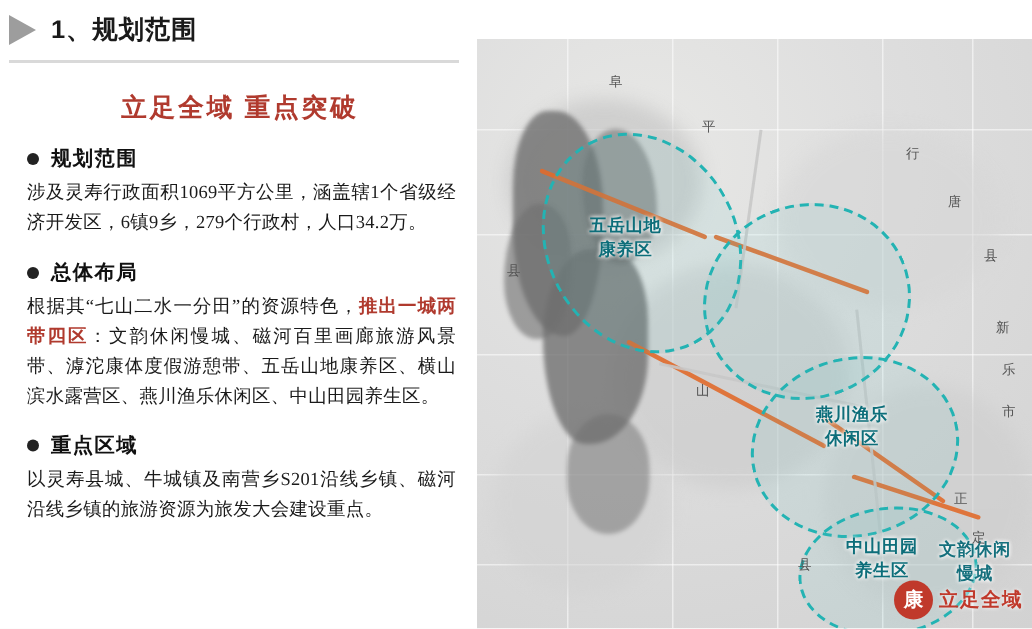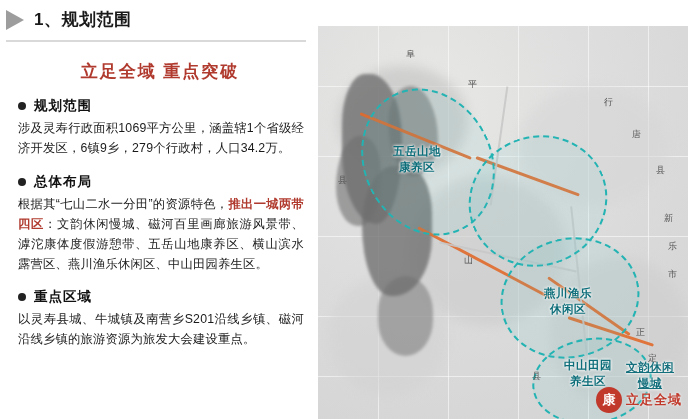--- a/index.html
+++ b/index.html
@@ -52,20 +52,21 @@
     background: #d9d9d9;
   }
 
   
   .left-col {
     position: absolute;
     left: 0; top: 48px;
     width: 316px;
     height: 371px;
     padding: 4px 10px 0 14px;
+    font-family: Liberation Serif, serif;
   }
   .slogan {
     font-size: 17px;
     font-weight: bold;
     color: #b03a2e;
     text-align: center;
     letter-spacing: 2px;
     margin: 8px 0 14px 0;
   }
   .bullet-head {
@@ -274,25 +275,25 @@
     <div class="road-thin" style="left:260px; top:180px; width:2px; height:150px; transform:rotate(-6deg);"></div>
     <div class="road-thin" style="left:120px; top:230px; width:140px; height:1.5px; transform:rotate(12deg);"></div>
 
     <div class="zone" style="left:46px; top:60px; width:128px; height:152px; transform:rotate(-28deg);"></div>
     <div class="zone" style="left:150px; top:110px; width:140px; height:130px; transform:rotate(-22deg);"></div>
     <div class="zone" style="left:182px; top:212px; width:140px; height:120px; transform:rotate(-14deg);"></div>
     <div class="zone" style="left:214px; top:312px; width:120px; height:86px; transform:rotate(-8deg);"></div>
 
     <div class="zone-label" style="left:56px; top:118px; width:86px; white-space:pre-line;">五岳山地
 康养区</div>
-    <div class="zone-label" style="left:206px; top:260px; width:88px; white-space:pre-line;">燕川渔乐
+    <div class="zone-label" style="left:206px; top:244px; width:88px; white-space:pre-line;">燕川渔乐
 休闲区</div>
     <div class="zone-label" style="left:232px; top:332px; width:76px; white-space:pre-line;">中山田园
 养生区</div>
-    <div class="zone-label alt" style="left:300px; top:334px; width:64px; white-space:pre-line;text-decoration:underline;">文韵休闲
+    <div class="zone-label alt" style="left:300px; top:334px; width:64px; white-space:pre-line;">文韵休闲
 慢城</div>
 
     <div class="maplabel" style="left:88px; top:22px;">阜</div>
     <div class="maplabel" style="left:150px; top:52px;">平</div>
     <div class="maplabel" style="left:20px; top:148px;">县</div>
     <div class="maplabel" style="left:286px; top:70px;">行</div>
     <div class="maplabel" style="left:314px; top:102px;">唐</div>
     <div class="maplabel" style="left:338px; top:138px;">县</div>
     <div class="maplabel" style="left:346px; top:186px;">新</div>
     <div class="maplabel" style="left:350px; top:214px;">乐</div>

